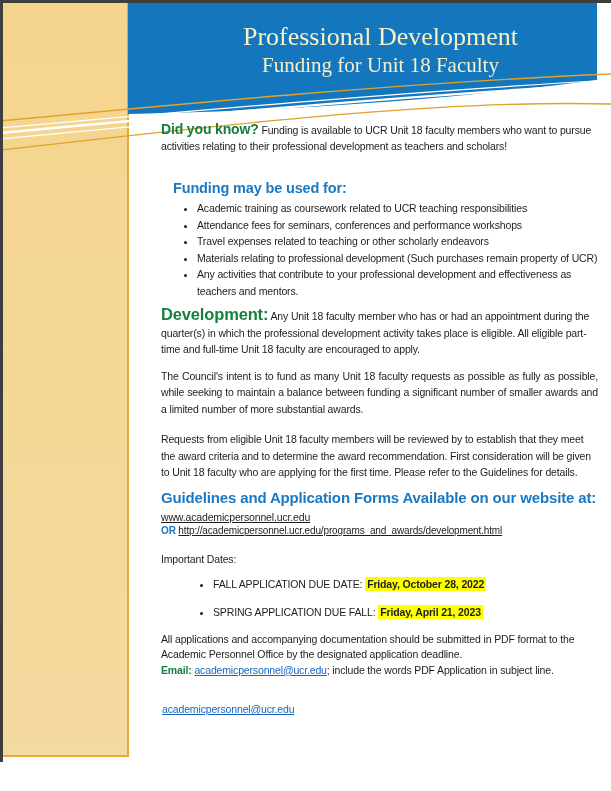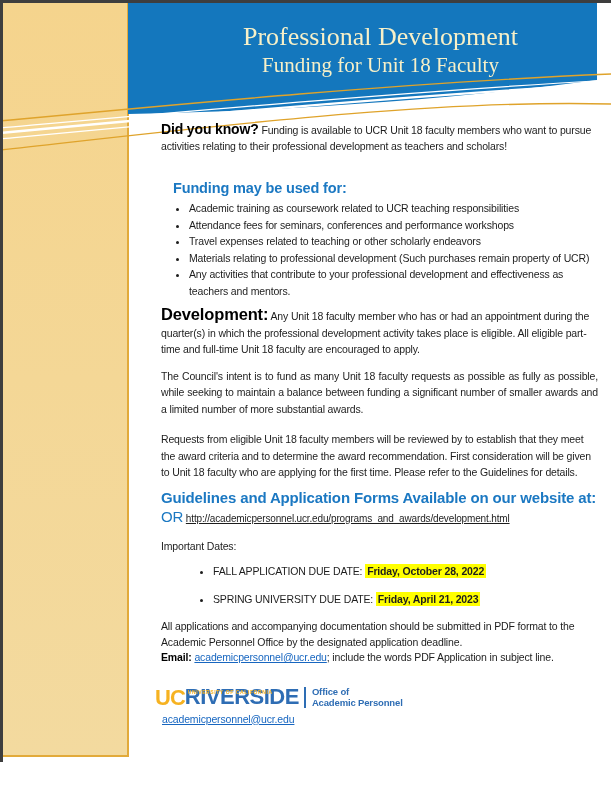--- a/index.html
+++ b/index.html
@@ -21,43 +21,43 @@
     text-align:center; padding-left:14px; box-sizing:border-box;
     color:#F7F0C8; font-family:"Liberation Serif", serif;
   }
   .banner-title .line1 { font-size:26px; line-height:31px; }
   .banner-title .line2 { font-size:21px; line-height:26px; }
 
   .content {
     position:absolute; left:161px; top:121px; width:437px; z-index:4;
     font-size:10.5px; line-height:16px; letter-spacing:-0.15px;
   }
-  .h-blue { color:#000000; font-weight:bold; }
+  .h-blue { color:#15803d; font-weight:bold; }
   .dyk-label { font-size:14px; }
   .section-h {
     margin:25px 0 3px 12px; font-size:14.5px; line-height:18px;
     color:#1B78C2; font-weight:bold; white-space:nowrap;
   }
   p { margin:0; }
   ul.funding { margin:0; padding:0 0 0 28px; list-style:disc; }
-  ul.funding li { line-height:16.5px; }
+  ul.funding li { line-height:16.5px;margin-left:8px; }
   ul.funding li.nowrap { white-space:nowrap; }
   .elig { margin-top:7px; line-height:16.5px; }
   .elig-label { font-size:16.5px; }
   .council { margin-top:10px; text-align:justify; }
   .council, .requests { line-height:16.5px; }
   .requests { margin-top:14px; }
   .guidelines-h {
     margin:7px 12px 3px 0; font-size:15px; line-height:19px;
     color:#1B78C2; font-weight:bold; white-space:nowrap;
   }
   .link-line { line-height:14.5px; white-space:nowrap; }
   .link-line.second { font-size:10px; }
   .dark-link { color:#1d1d1d; text-decoration:underline; cursor:pointer; }
-  .or-label { color:#1B78C2; font-weight:normal; font-size:15px; }
+  .or-label { color:#1B78C2; font-weight:bold; font-size:10px; }
   .imp-dates { margin-top:13px; line-height:15px; }
   ul.dates { margin:9px 0 0 0; padding:0 0 0 52px; list-style:disc; }
   ul.dates li { line-height:16px; margin-bottom:12px; white-space:nowrap; }
   mark.hl { background:#FFFF00; font-weight:bold; padding:1px 2px; color:#1d1d1d; }
   .submission { margin-top:11px; line-height:15.5px; }
   .blue-link { color:#1766C0; text-decoration:underline; cursor:pointer; }
 
   .logo { margin-top:20px; margin-left:-6px; }
   .wordmark { display:flex; align-items:flex-end; }
   .uc { color:#F6B221; font-weight:bold; font-size:22px; line-height:20px; letter-spacing:-1px; }
@@ -106,40 +106,29 @@
       <li>Any activities that contribute to your professional development and effectiveness as teachers and mentors.</li>
     </ul>
 
     <p class="elig"><span class="h-blue elig-label">Development:</span> <span>Any Unit 18 faculty member who has or had an appointment during the quarter(s) in which the professional development activity takes place is eligible. All eligible part-time and full-time Unit 18 faculty are encouraged to apply.</span></p>
 
     <p class="council">The Council's intent is to fund as many Unit 18 faculty requests as possible as fully as possible, while seeking to maintain a balance between funding a significant number of smaller awards and a limited number of more substantial awards.</p>
 
     <p class="requests">Requests from eligible Unit 18 faculty members will be reviewed by to establish that they meet the award criteria and to determine the award recommendation. First consideration will be given to Unit 18 faculty who are applying for the first time. Please refer to the Guidelines for details.</p>
 
     <div class="guidelines-h">Guidelines and Application Forms Available on our website at:</div>
+    <div class="link-line"><a class="dark-link">www.academicpersonnel.ucr.edu</a></div>
     <div class="link-line second"><span class="or-label">OR</span> <a class="dark-link">http://academicpersonnel.ucr.edu/programs_and_awards/development.html</a></div>
 
     <p class="imp-dates">Important Dates:</p>
     <ul class="dates">
       <li><span>FALL APPLICATION DUE DATE: </span><mark class="hl">Friday, October 28, 2022</mark></li>
-      <li><span>SPRING UNIVERSITY DUE DATE: </span><mark class="hl">Friday, April 21, 2023</mark></li>
+      <li><span>SPRING APPLICATION DUE FALL: </span><mark class="hl">Friday, April 21, 2023</mark></li>
     </ul>
 
     <p class="submission"><span>All applications and accompanying documentation should be submitted in PDF format to the Academic Personnel Office by the designated application deadline.</span><br><span class="h-blue">Email:</span> <a class="blue-link">academicpersonnel@ucr.edu</a><span>; include the words PDF Application in subject line.</span></p>
 
     <div class="logo">
-      <div class="wordmark">
-        <span class="uc">UC</span>
-        <span class="riverside-wrap">
-          <span class="uofc">UNIVERSITY OF CALIFORNIA</span>
-          <span class="riverside">RIVERSIDE</span>
-        </span>
-        <span class="logo-bar"></span>
-        <span class="office">
-          <span>Office of</span>
-          <span>Academic Personnel</span>
-        </span>
-      </div>
       <a class="blue-link logo-email">academicpersonnel@ucr.edu</a>
     </div>
 
   </div>
 </div>
 
 </body></html>

